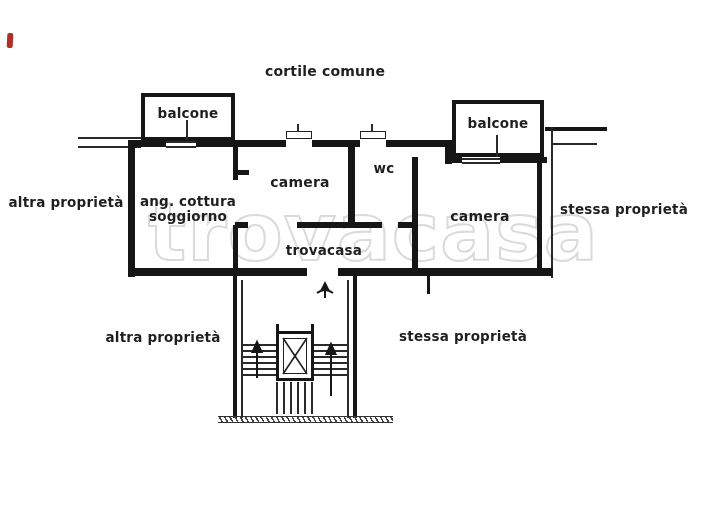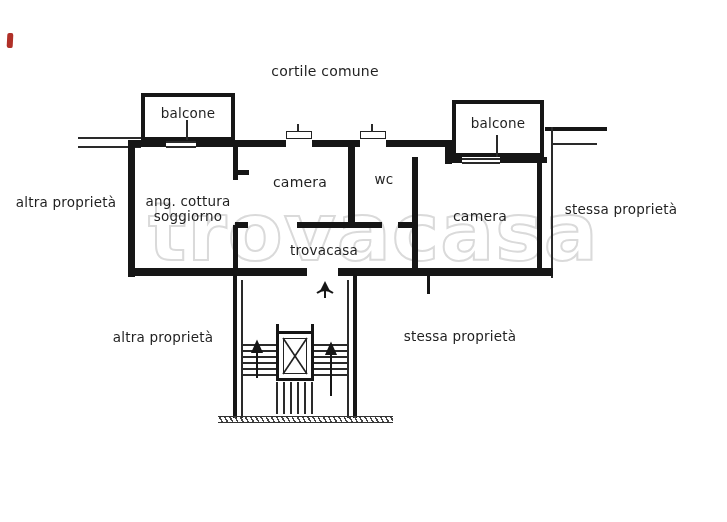--- a/index.html
+++ b/index.html
@@ -1,21 +1,21 @@
 <!DOCTYPE html>
 <html><head>
 <meta charset="utf-8">
 <style>
   html,body{margin:0;padding:0;background:#ffffff;}
   #canvas{
     position:relative;width:727px;height:522px;background:#fff;overflow:hidden;
     font-family:"DejaVu Sans","Liberation Sans",sans-serif;color:#1b1b1b;
   }
   .lbl{
-    position:absolute;text-align:center;font-weight:400;color:#1f1f1f;
+    position:absolute;text-align:center;font-weight:700;color:#1f1f1f;
     font-size:13.5px;line-height:15px;letter-spacing:0.2px;white-space:nowrap;
   }
   .lbl.small{font-size:12.5px;line-height:13px;}
   .wall{position:absolute;background:#161616;}
   .thin{position:absolute;background:#2a2a2a;}
   .box{position:absolute;background:#fff;border:4px solid #161616;box-sizing:border-box;}
   .winsym{position:absolute;background:#fff;border:1.5px solid #222;box-sizing:border-box;}
   .hatchline{
     position:absolute;border-top:1.5px solid #333;border-bottom:1.5px solid #333;
     background:repeating-linear-gradient(60deg,rgba(0,0,0,0) 0 3px,#444 3px 4.5px);
@@ -141,21 +141,21 @@
       <path d="M 317 293 Q 325 287 333 293"></path>
     </g>
   </svg>
 
   <div class="lbl" style="left:250px;top:64px;width:150px;font-size:14px;">cortile comune</div>
 
   <div class="lbl" style="left:146px;top:106px;width:84px;">balcone</div>
   <div class="lbl" style="left:456px;top:116px;width:84px;">balcone</div>
 
   <div class="lbl" style="left:255px;top:175px;width:90px;font-size:14px;">camera</div>
-  <div class="lbl" style="left:360px;top:172px;width:48px;">wc</div>
+  <div class="lbl" style="left:360px;top:161px;width:48px;">wc</div>
   <div class="lbl" style="left:430px;top:209px;width:100px;font-size:14px;">camera</div>
 
   <div class="lbl" style="left:133px;top:194px;width:110px;">
     <div>ang. cottura</div>
     <div>soggiorno</div>
   </div>
 
   <div class="lbl" style="left:274px;top:243px;width:100px;">trovacasa</div>
 
 

